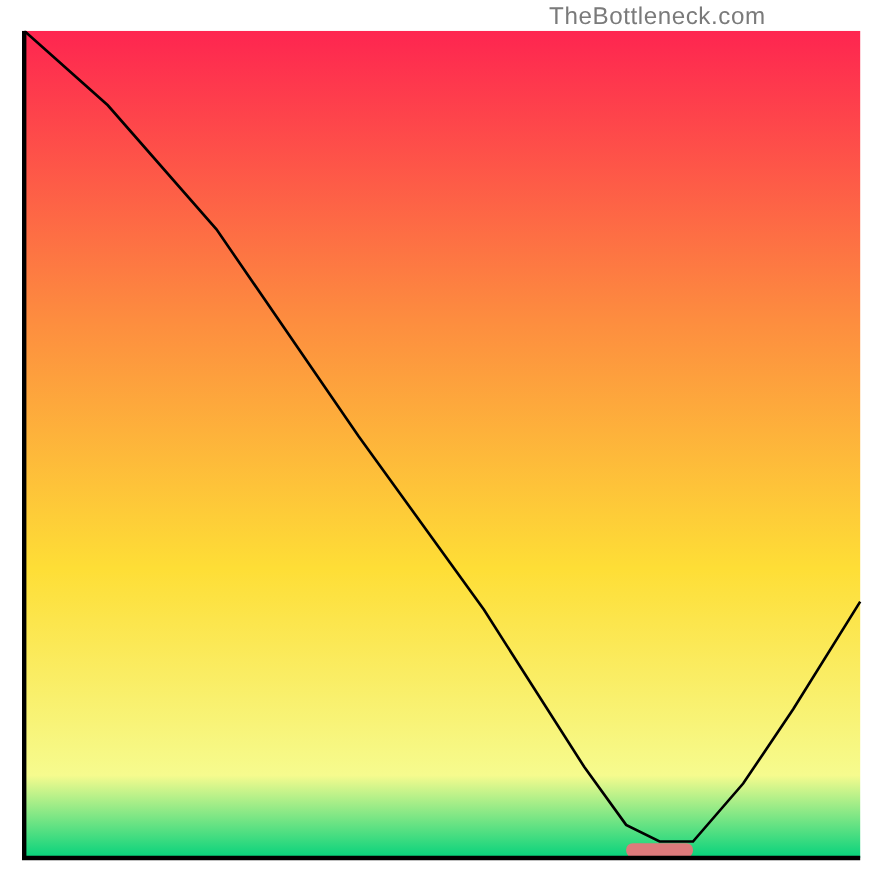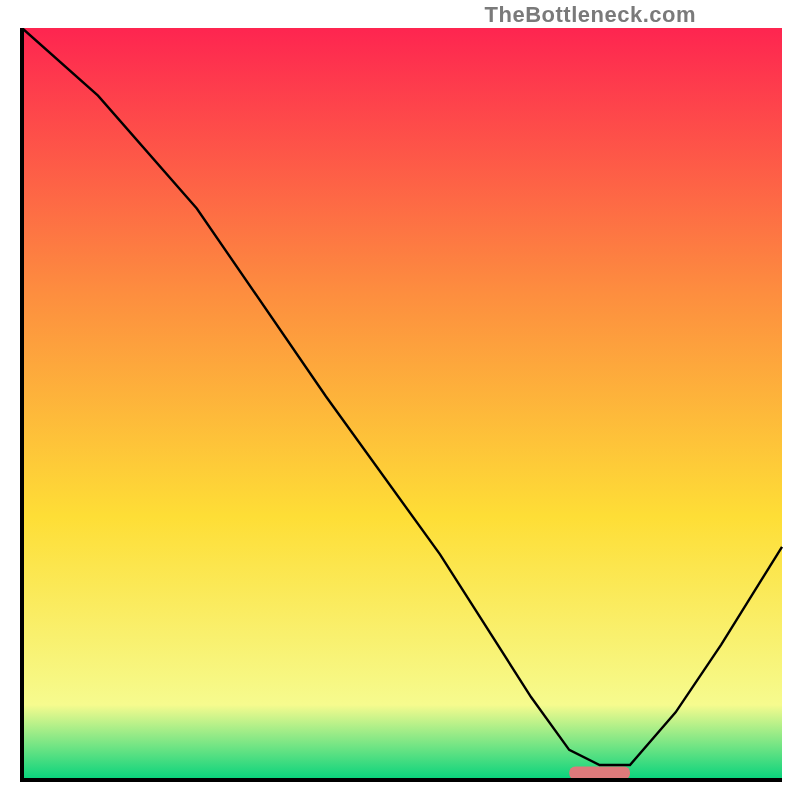--- a/index.html
+++ b/index.html
@@ -7,21 +7,20 @@
     padding: 0;
     width: 800px;
     height: 800px;
     background: #fff;
     font-family: Arial, Helvetica, sans-serif;
   }
   .frame {
     position: relative;
     width: 704px;
     height: 800px;
-    font-weight: bold;
   }
   .watermark {
     position: absolute;
     top: 2px;
     right: 8px;
     color: #7a7a7a;
     font-size: 22px;
     letter-spacing: 0.5px;
   }
   .plot {

